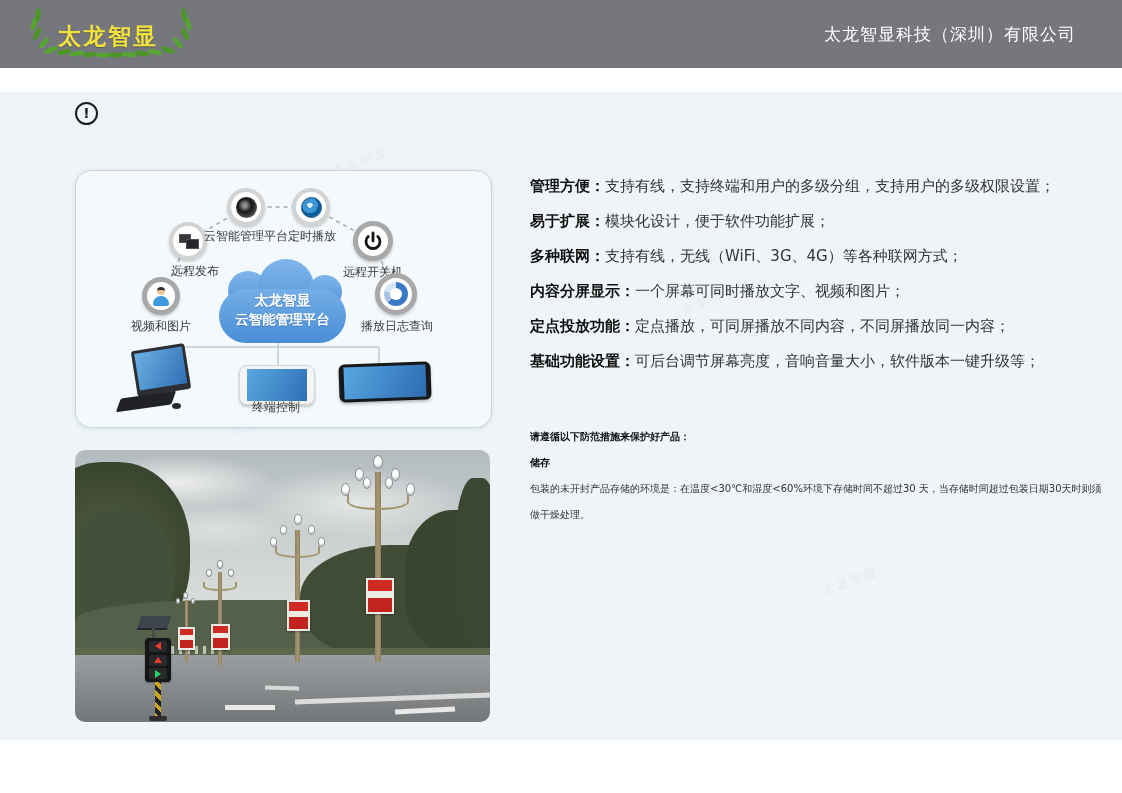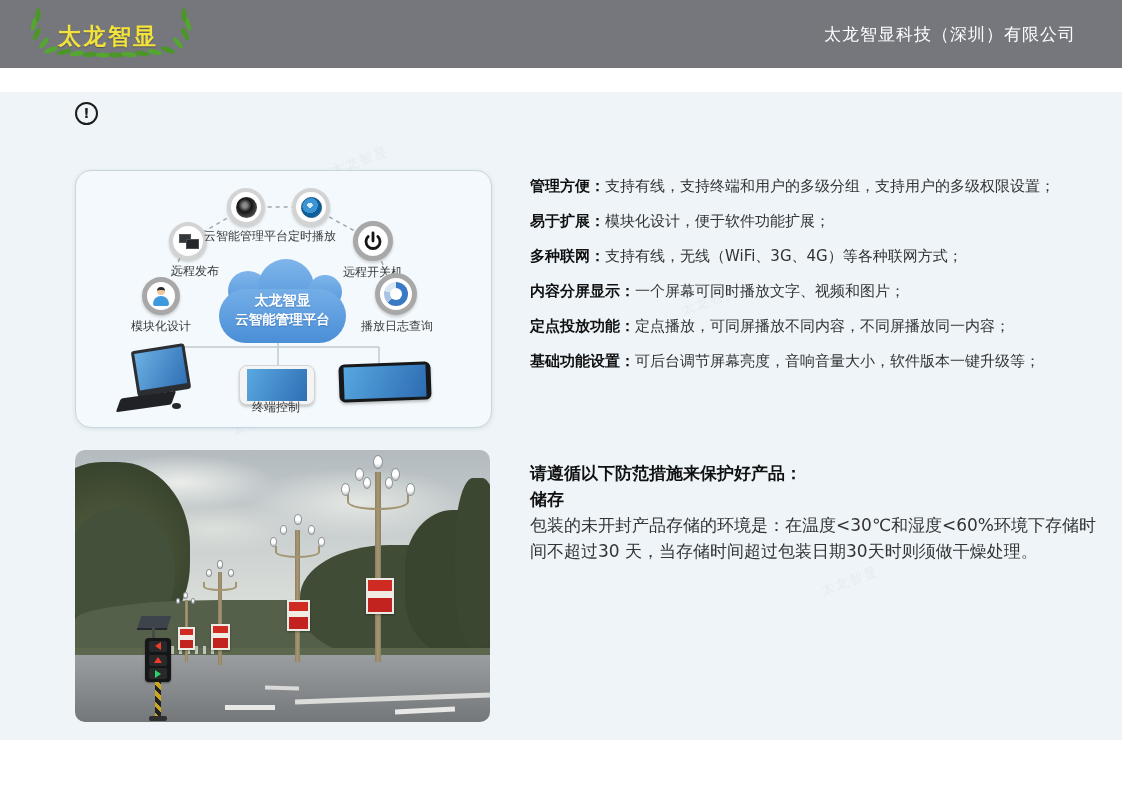--- a/index.html
+++ b/index.html
@@ -63,21 +63,21 @@
   .phone i.scr{left:7px;top:3px;right:7px;bottom:3px;background:linear-gradient(115deg,#5aa8e0,#2f6fb5)}
   .tablet{position:absolute;background:#17181a;border-radius:6px;transform:rotate(-2deg);box-shadow:0 2px 3px rgba(0,0,0,.25)}
   .tablet i.scr{left:5px;top:3px;right:5px;bottom:3px;background:linear-gradient(115deg,#58a7e0,#2d6cb2)}
 
   
   .features{position:absolute;left:530px;top:84px;width:575px}
   .feat{margin:0 0 15px 0;font-size:15px;line-height:20px;color:#333}
   .feat b{color:#101010}
 
   
-  .care{position:absolute;left:530px;top:368px;width:575px;font-size:17px;line-height:26px;color:#333}
+  .care{position:absolute;left:530px;top:332px;width:575px;font-size:10px;line-height:26px;color:#333}
   .care-h{margin:0;font-weight:bold;color:#101010}
   .care-b{margin:0}
 
   
   .photo{position:absolute;left:75px;top:358px;width:415px;height:272px;border-radius:10px;overflow:hidden;
          background:linear-gradient(180deg,#b3bbc0 0%,#ccd2d1 35%,#e2e5df 70%,#dfe2dc 100%)}
   .blob{position:absolute;border-radius:50%}
   .pole{position:absolute;background:linear-gradient(90deg,#8d7f63,#a79871,#8d7f63)}
   .lamp{position:absolute;border-radius:50%;background:radial-gradient(circle at 45% 35%,#ffffff 0 40%,#cfd4d6 75%,#aab0b3 100%);
         border:1px solid #8e9396;box-sizing:border-box}
@@ -169,21 +169,21 @@
       </svg>
     </div>
     <span class="nlabel" style="left:297px;top:93px">远程开关机</span>
 
     <div class="node big" style="left:66px;top:106px;width:38px;height:38px">
       <span class="icon-user">
           <i class="h"></i>
           <i class="b"></i>
         </span>
     </div>
-    <span class="nlabel" style="left:85px;top:147px">模块化设计</span>
+    <span class="nlabel" style="left:85px;top:147px">视频和图片</span>
 
     <div class="node big" style="left:299px;top:102px;width:42px;height:42px">
       <span class="icon-donut">
           <i></i>
         </span>
     </div>
     <span class="nlabel" style="left:321px;top:147px">播放日志查询</span>
 
     <i class="cloud-part" style="left:152px;top:100px;width:40px;height:40px"></i>
     <i class="cloud-part" style="left:182px;top:88px;width:56px;height:56px"></i>

